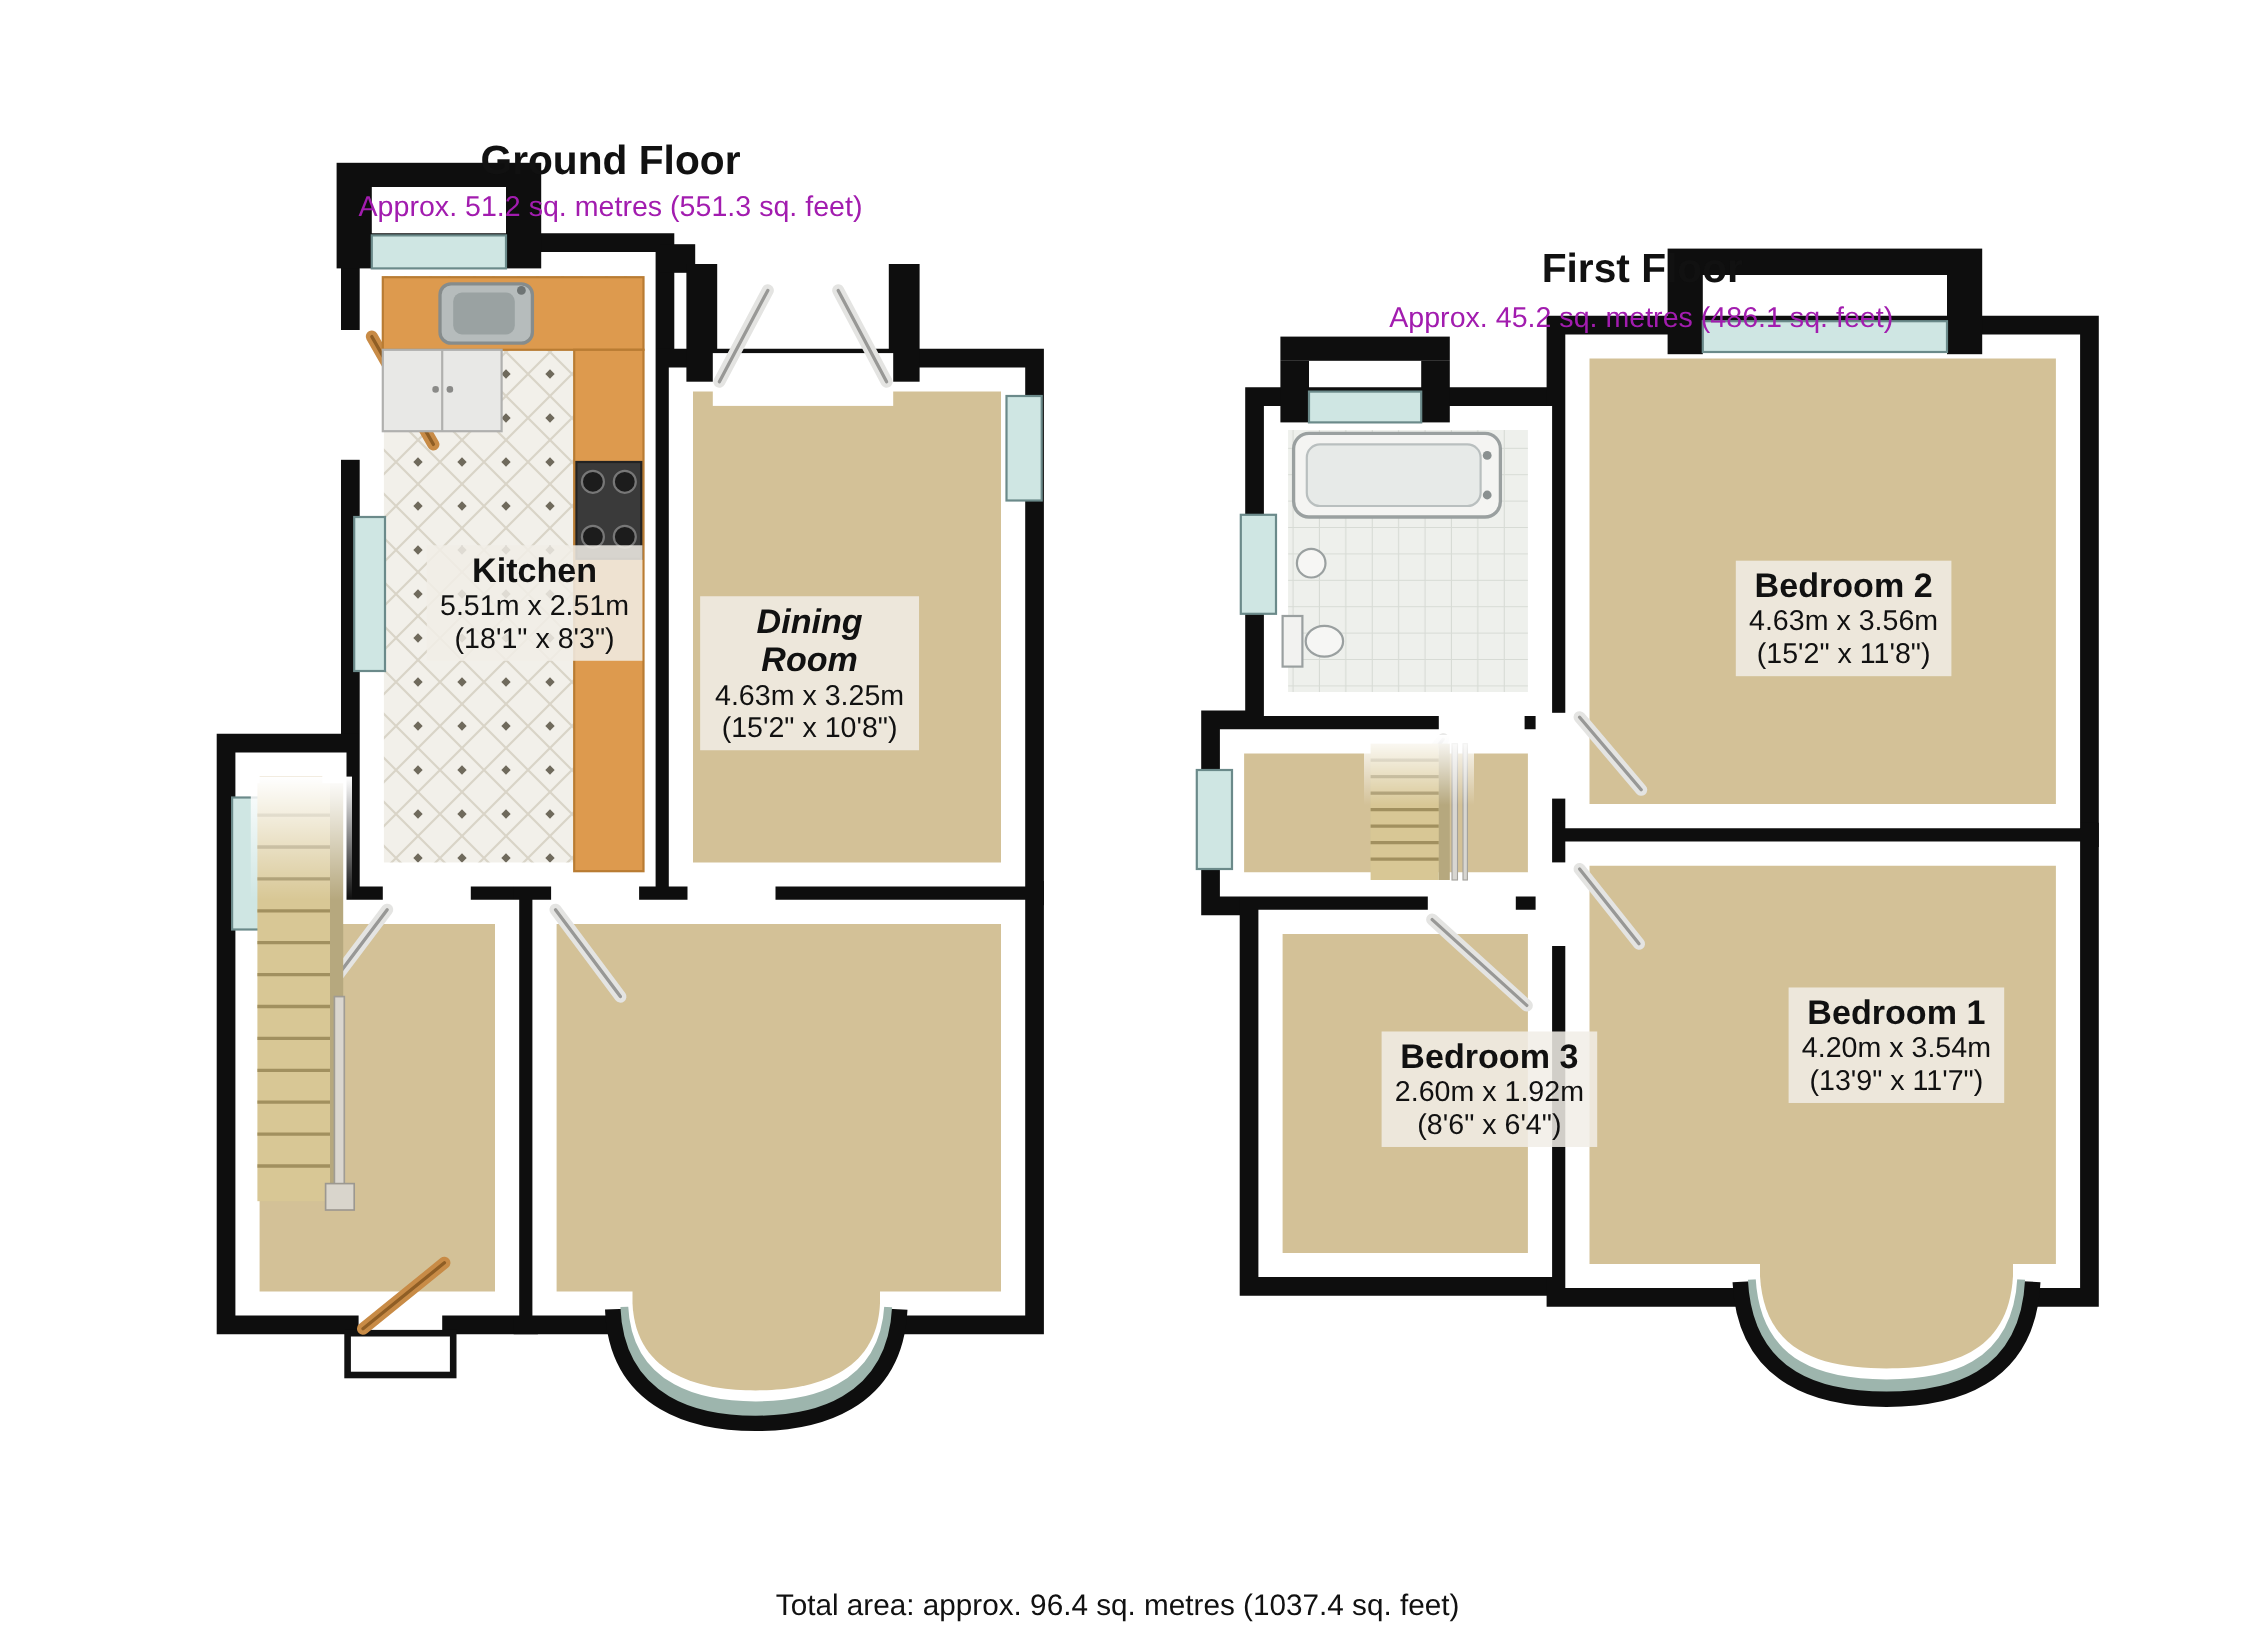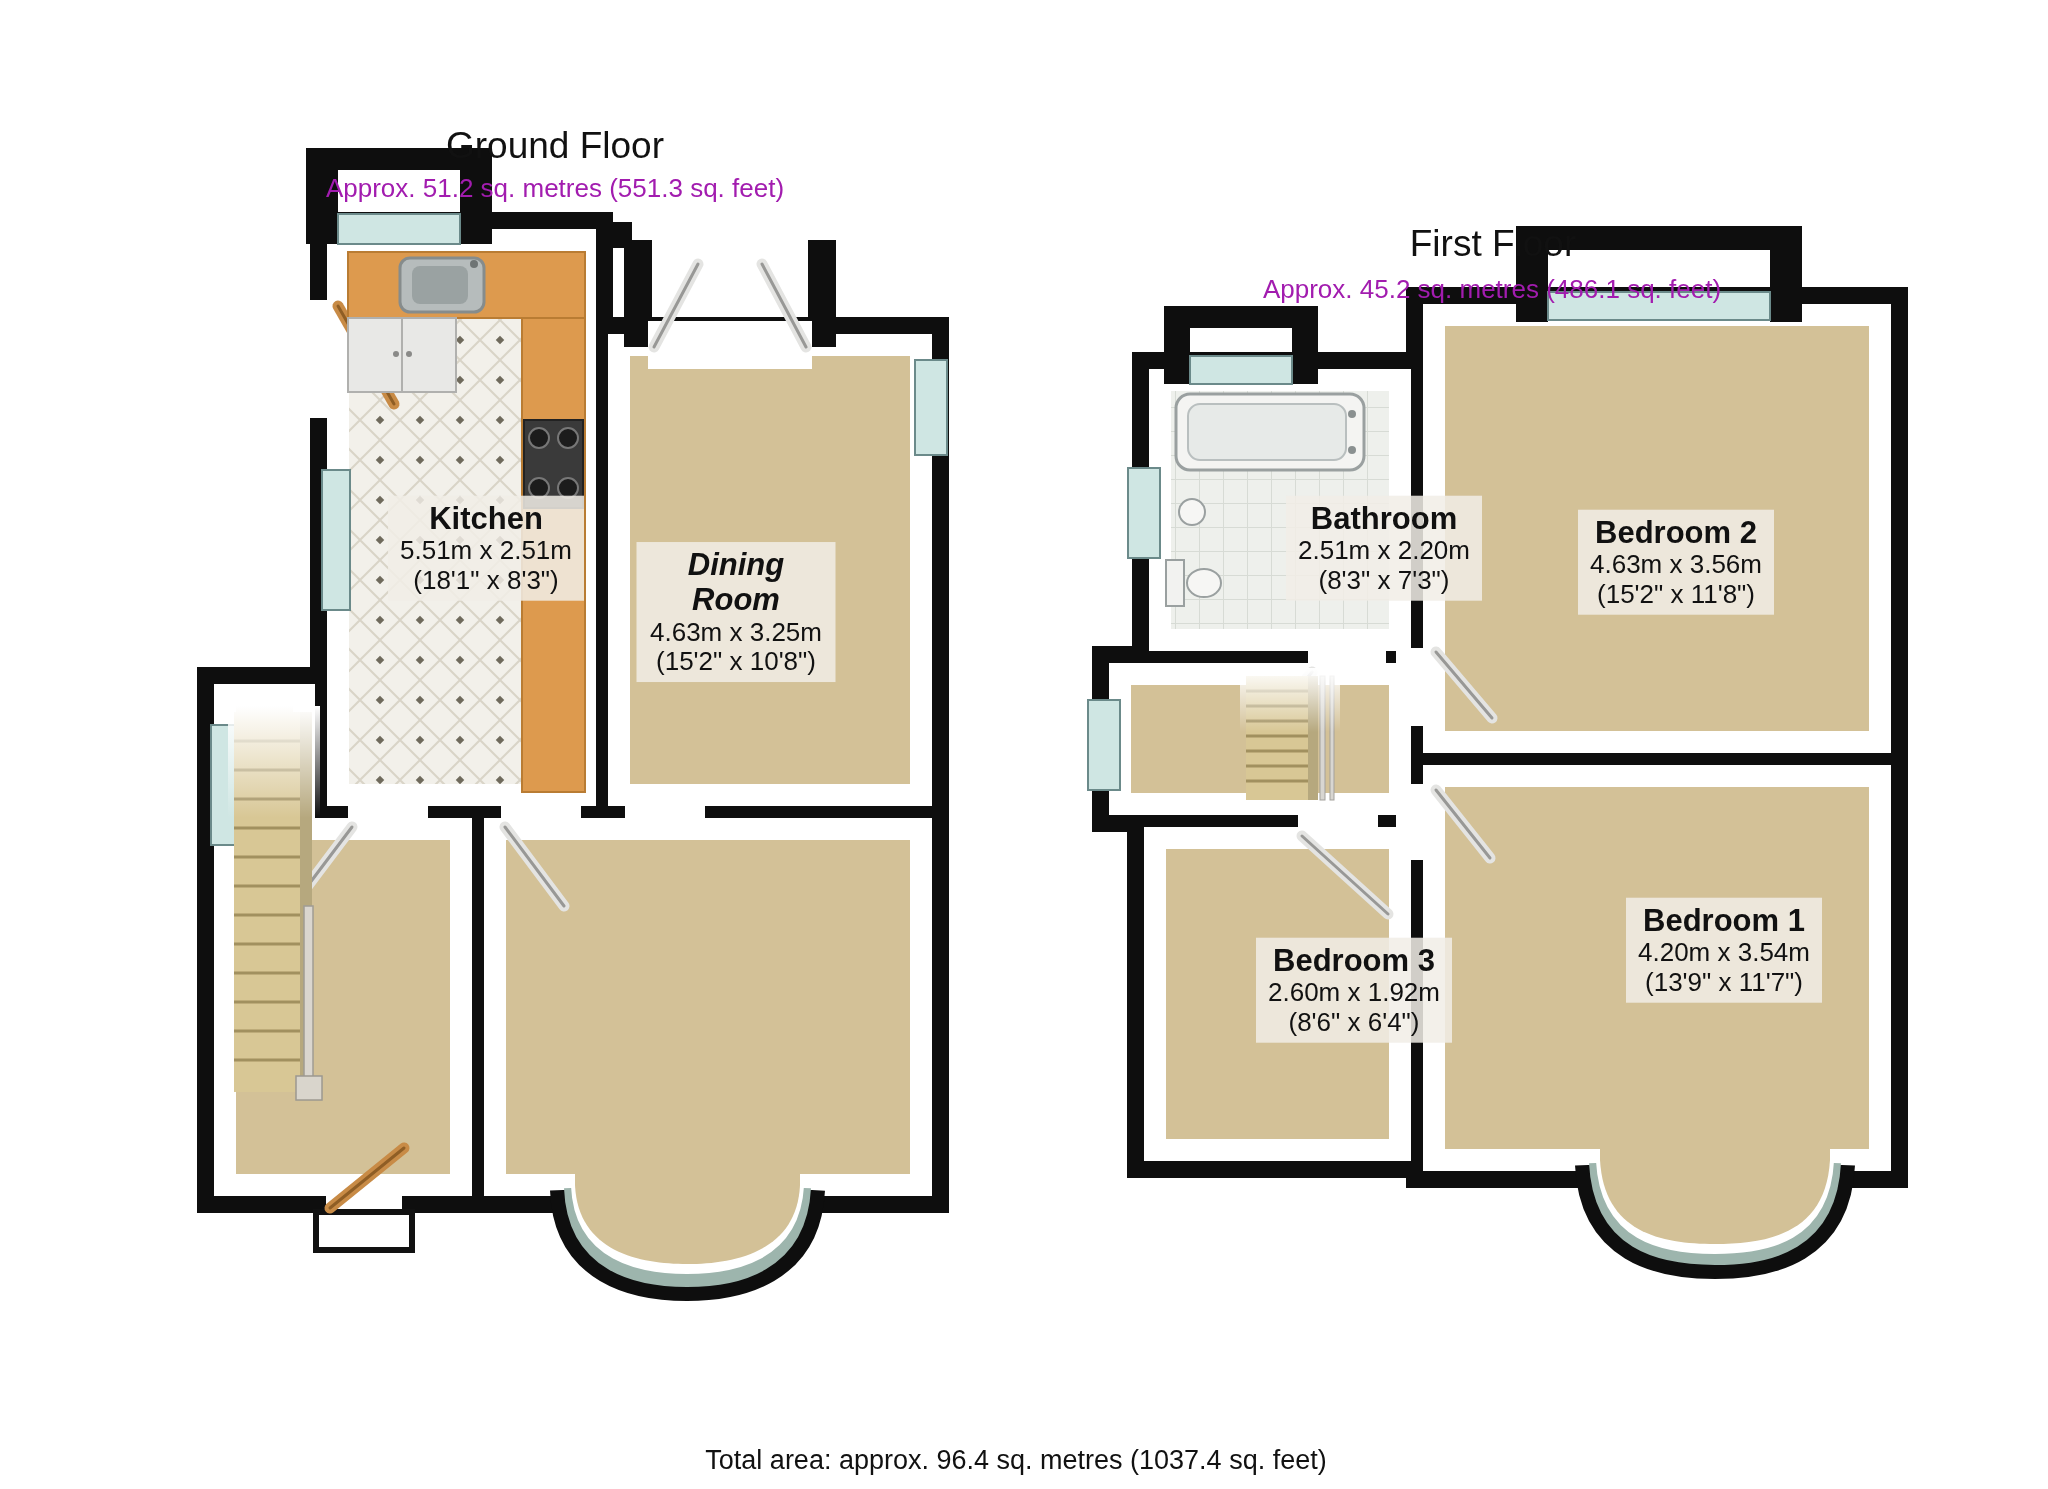--- a/index.html
+++ b/index.html
@@ -1,19 +1,19 @@
 <!DOCTYPE html>
 <html style="--page-bg: #ffffff; --wall: #0e0e0e; --wall-face: #ffffff; --floor: #d3c197; --kitchen-tile: #f2f0ea; --bath-tile: #eef0ec; --glass: #cfe6e3; --bay-glass: #9db5ad; --counter: #dd9a4e; --stairs: #d8c795; --door-wood: #c88b46; --label-bg: rgba(241,238,230,0.86);"><head>
 <meta charset="utf-8">
 <style>
   html,body{margin:0;padding:0;background:#fff;}
   #canvas{position:relative;width:2048px;height:1489px;background:var(--page-bg,#fff);
           font-family:"Liberation Sans", sans-serif;overflow:hidden;}
   #plan-svg{position:absolute;left:0;top:0;}
-  .floor-title{position:absolute;transform:translate(-50%,-50%);font-weight:normal;
+  .floor-title{position:absolute;transform:translate(-50%,-50%);font-weight:bold;
                font-size:37px;color:#111;white-space:nowrap;}
   .floor-subtitle{position:absolute;transform:translate(-50%,-50%);font-size:26px;
                   color:#a21caf;white-space:nowrap;}
   .room-label{position:absolute;transform:translate(-50%,-50%);text-align:center;
               background:var(--label-bg,rgba(241,238,230,0.86));padding:5px 12px;
               color:#111;line-height:1.14;margin-left:36px;}
   .room-label .room-name{display:block;font-weight:bold;font-size:31px;white-space:normal;}
   .room-label .room-dims{display:block;font-size:26px;white-space:nowrap;}
   .room-label.narrow .room-name{max-width:175px;margin:0 auto;font-style:italic;}
   #footer-total{position:absolute;transform:translate(-50%,-50%);font-size:27px;
@@ -254,25 +254,20 @@
     <span class="room-dims">(18'1" x 8'3")</span>
   </div>
 
   <div class="room-label narrow" style="left:700px;top:612px">
     <span class="room-name">Dining Room</span>
     <span class="room-dims">4.63m x 3.25m</span>
     <span class="room-dims">(15'2" x 10'8")</span>
   </div>
 
 
-  <div class="room-label" style="left:1348px;top:548px">
-    <span class="room-name">Bathroom</span>
-    <span class="room-dims">2.51m x 2.20m</span>
-    <span class="room-dims">(8'3" x 7'3")</span>
-  </div>
 
   <div class="room-label" style="left:1640px;top:562px">
     <span class="room-name">Bedroom 2</span>
     <span class="room-dims">4.63m x 3.56m</span>
     <span class="room-dims">(15'2" x 11'8")</span>
   </div>
 
   <div class="room-label" style="left:1318px;top:990px">
     <span class="room-name">Bedroom 3</span>
     <span class="room-dims">2.60m x 1.92m</span>

